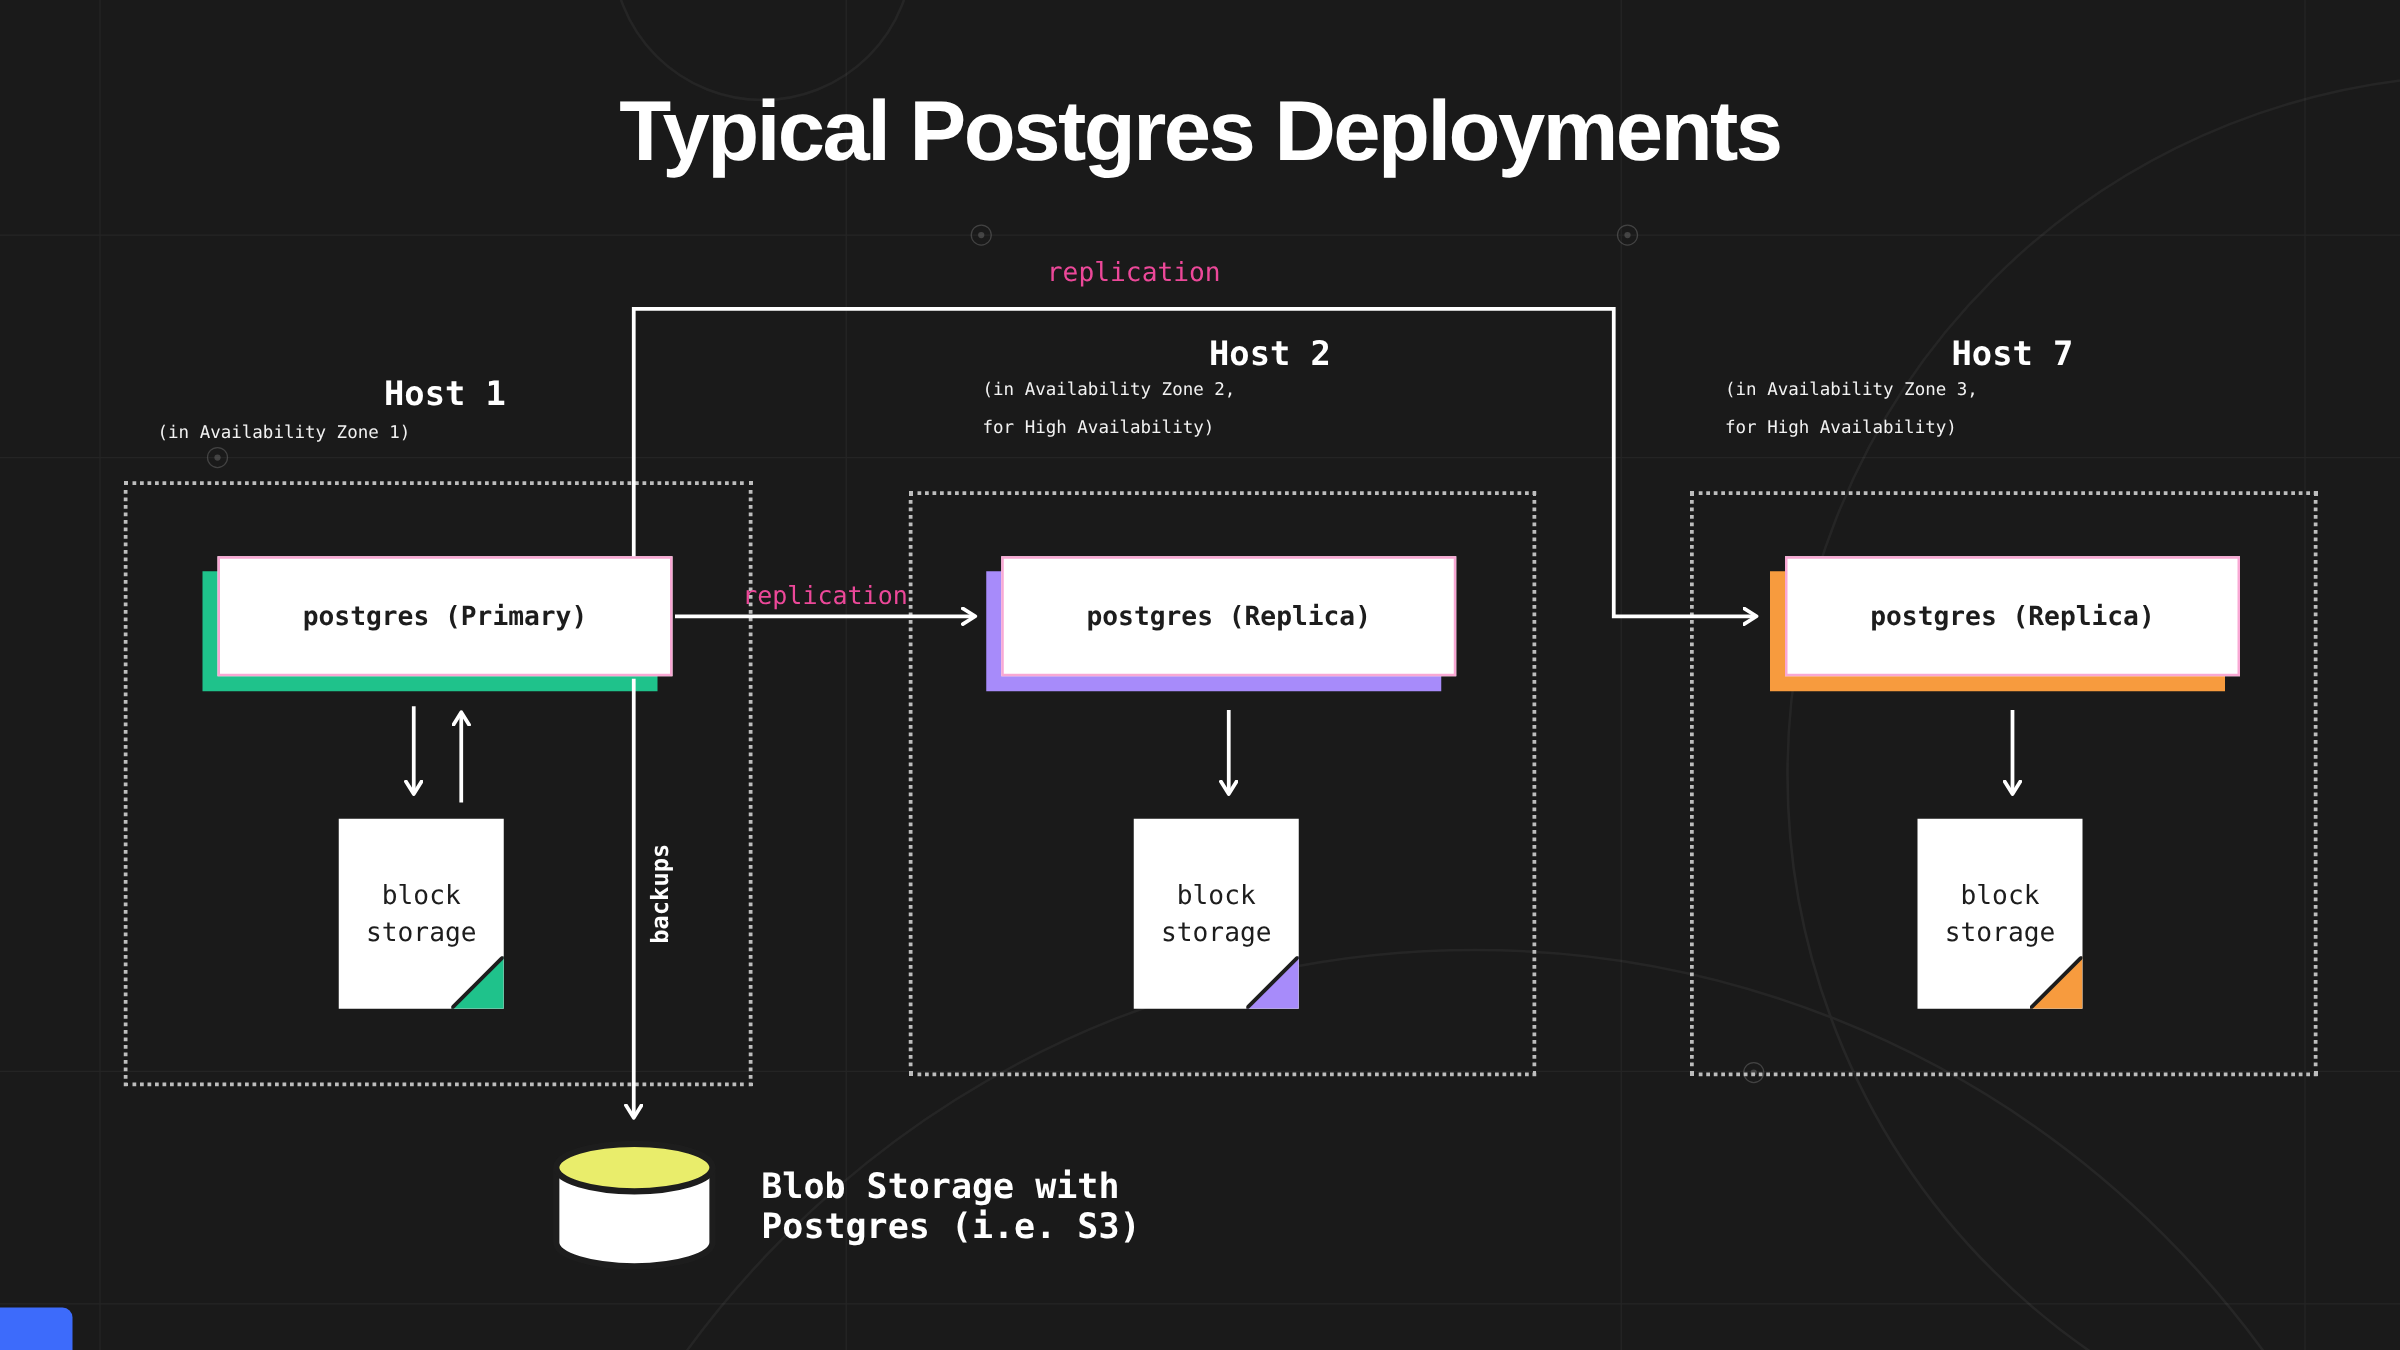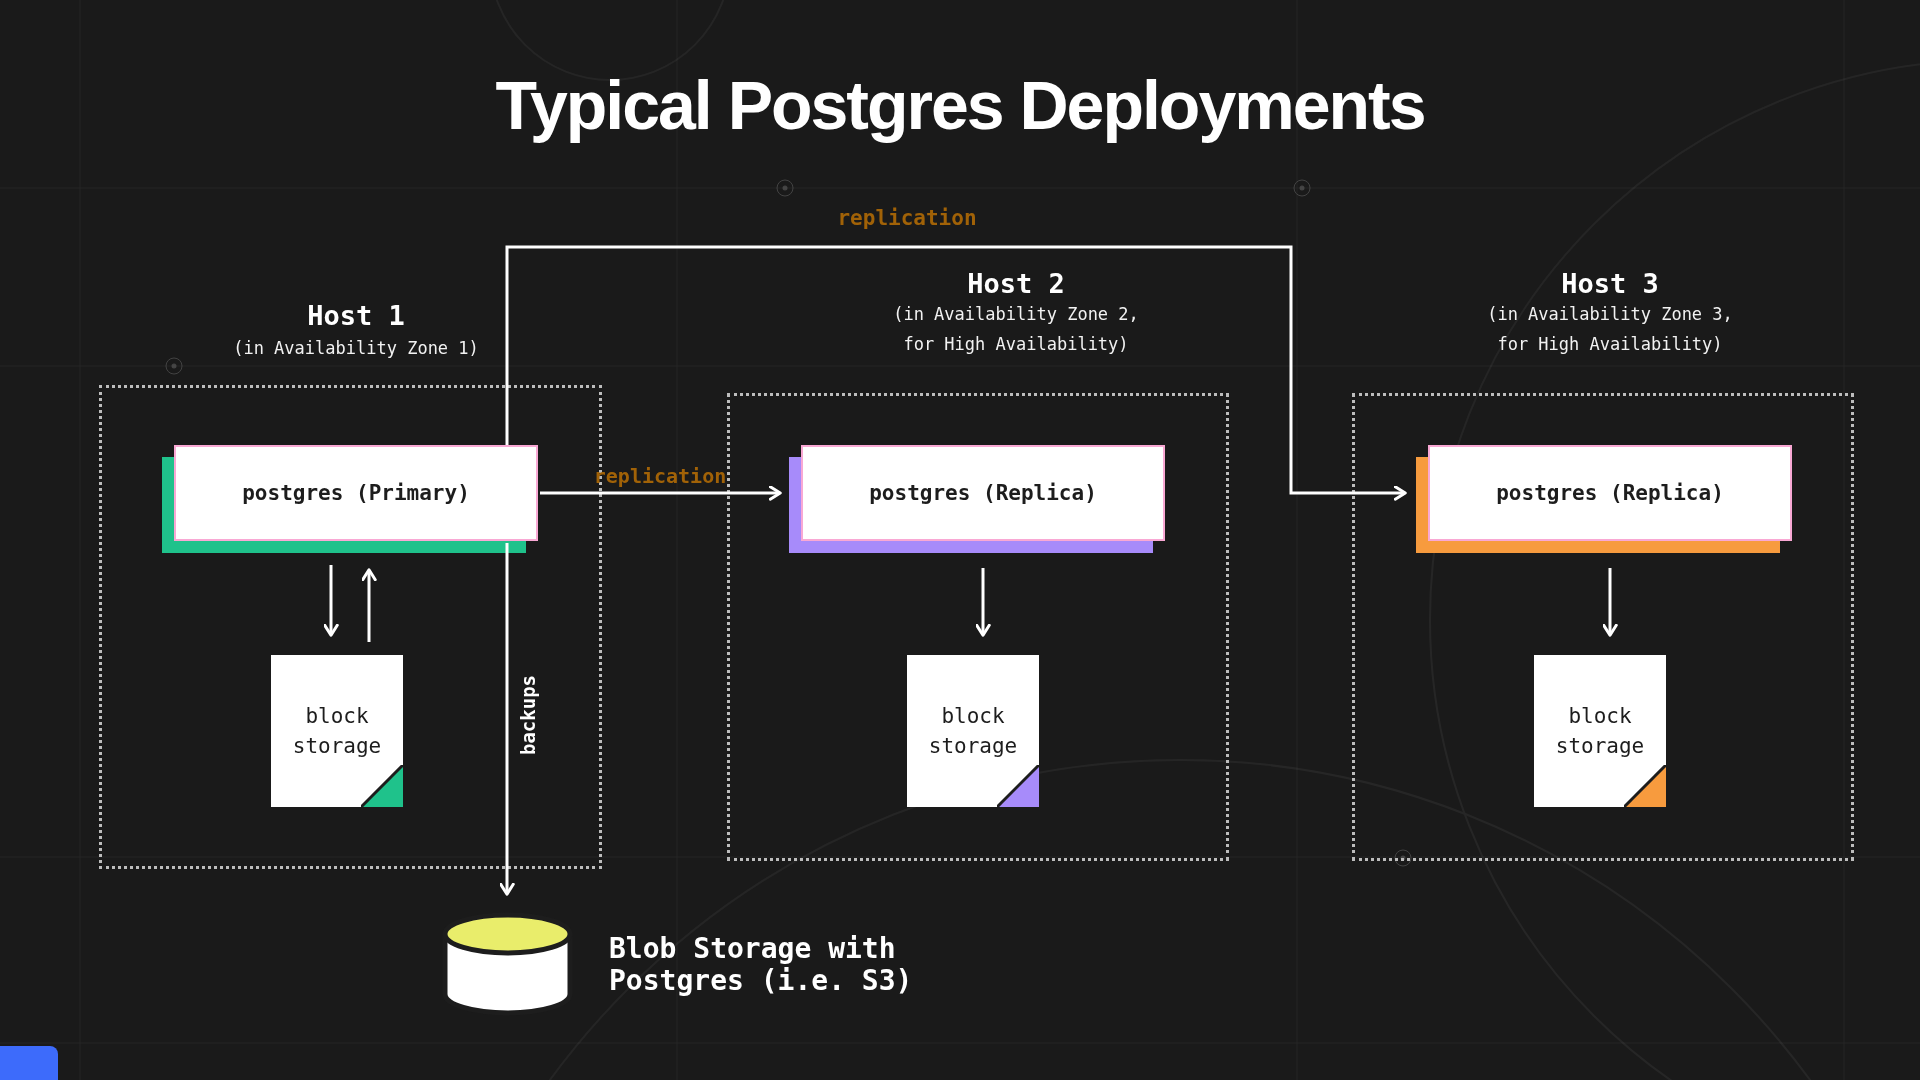--- a/index.html
+++ b/index.html
@@ -6,36 +6,36 @@
   .stage{position:relative;width:1920px;height:1080px;background:#1a1a1a;overflow:hidden;
          font-family:"DejaVu Sans Mono","Liberation Mono",monospace;color:#fff;}
   svg{display:block;}
   .abs{position:absolute;}
 
   .title{position:absolute;top:66px;left:0;width:1920px;text-align:center;
          font-family:"Liberation Sans",sans-serif;font-weight:800;font-size:68px;
          letter-spacing:-2px;color:#ffffff;}
 
   .host-name{position:absolute;width:260px;text-align:center;font-weight:bold;font-size:27px;}
-  .zone-line{position:absolute;width:460px;text-align:center;font-size:17px;color:#f2f2f2;}
+  .zone-line{position:absolute;width:460px;text-align:left;font-size:14px;color:#f2f2f2;}
 
   .boundary{position:absolute;border:3px dotted #bdbdbd;}
 
   .node-shadow{position:absolute;width:364px;height:96px;}
   .node{position:absolute;width:364px;height:96px;background:#ffffff;border:2px solid #f9a8d4;
         box-sizing:border-box;display:flex;align-items:center;justify-content:center;}
   .node-label{font-size:21px;font-weight:bold;color:#1d1d1d;}
 
   .storage{position:absolute;width:132px;height:152px;background:#ffffff;
            display:flex;flex-direction:column;align-items:center;justify-content:center;
            line-height:1.45;}
   .storage span{font-size:21px;color:#1d1d1d;}
   .fold{position:absolute;right:0;bottom:0;width:42px;height:42px;}
 
-  .conn-label{position:absolute;width:200px;text-align:center;font-size:20px;font-weight:bold;color:#a16207;}
+  .conn-label{position:absolute;width:200px;text-align:center;font-size:20px;font-weight:normal;color:#ec4899;}
   .backups-label{position:absolute;left:460px;top:702px;width:140px;height:26px;text-align:center;
                  font-size:19px;font-weight:bold;color:#ffffff;transform:rotate(-90deg);}
 
   .blob-label{position:absolute;left:609px;width:520px;font-size:28px;font-weight:bold;color:#ffffff;text-align:left;}
 
   .corner-blue{position:absolute;left:-12px;top:1046px;width:70px;height:48px;border-radius:8px;}
 
   .layer{position:absolute;left:0;top:0;pointer-events:none;}
 </style>
 </head>
@@ -77,21 +77,21 @@
 
   <div class="title">Typical Postgres Deployments</div>
 
   <div class="host-name" style="left:226px;top:300px;">Host 1</div>
   <div class="zone-line" style="left:126px;top:338px;">(in Availability Zone 1)</div>
 
   <div class="host-name" style="left:886px;top:268px;">Host 2</div>
   <div class="zone-line" style="left:786px;top:304px;">(in Availability Zone 2,</div>
   <div class="zone-line" style="left:786px;top:334px;">for High Availability)</div>
 
-  <div class="host-name" style="left:1480px;top:268px;">Host 3</div>
+  <div class="host-name" style="left:1480px;top:268px;">Host 7</div>
   <div class="zone-line" style="left:1380px;top:304px;">(in Availability Zone 3,</div>
   <div class="zone-line" style="left:1380px;top:334px;">for High Availability)</div>
 
   <div class="boundary" style="left:99px;top:385px;width:497px;height:478px;"></div>
   <div class="boundary" style="left:727px;top:393px;width:496px;height:462px;"></div>
   <div class="boundary" style="left:1352px;top:393px;width:496px;height:462px;"></div>
 
   <div class="node-shadow" style="left: 162px; top: 457px; background-color: rgb(31, 194, 139);"></div>
   <div class="node" style="left:174px;top:445px;">
     <span class="node-label">postgres (Primary)</span>

